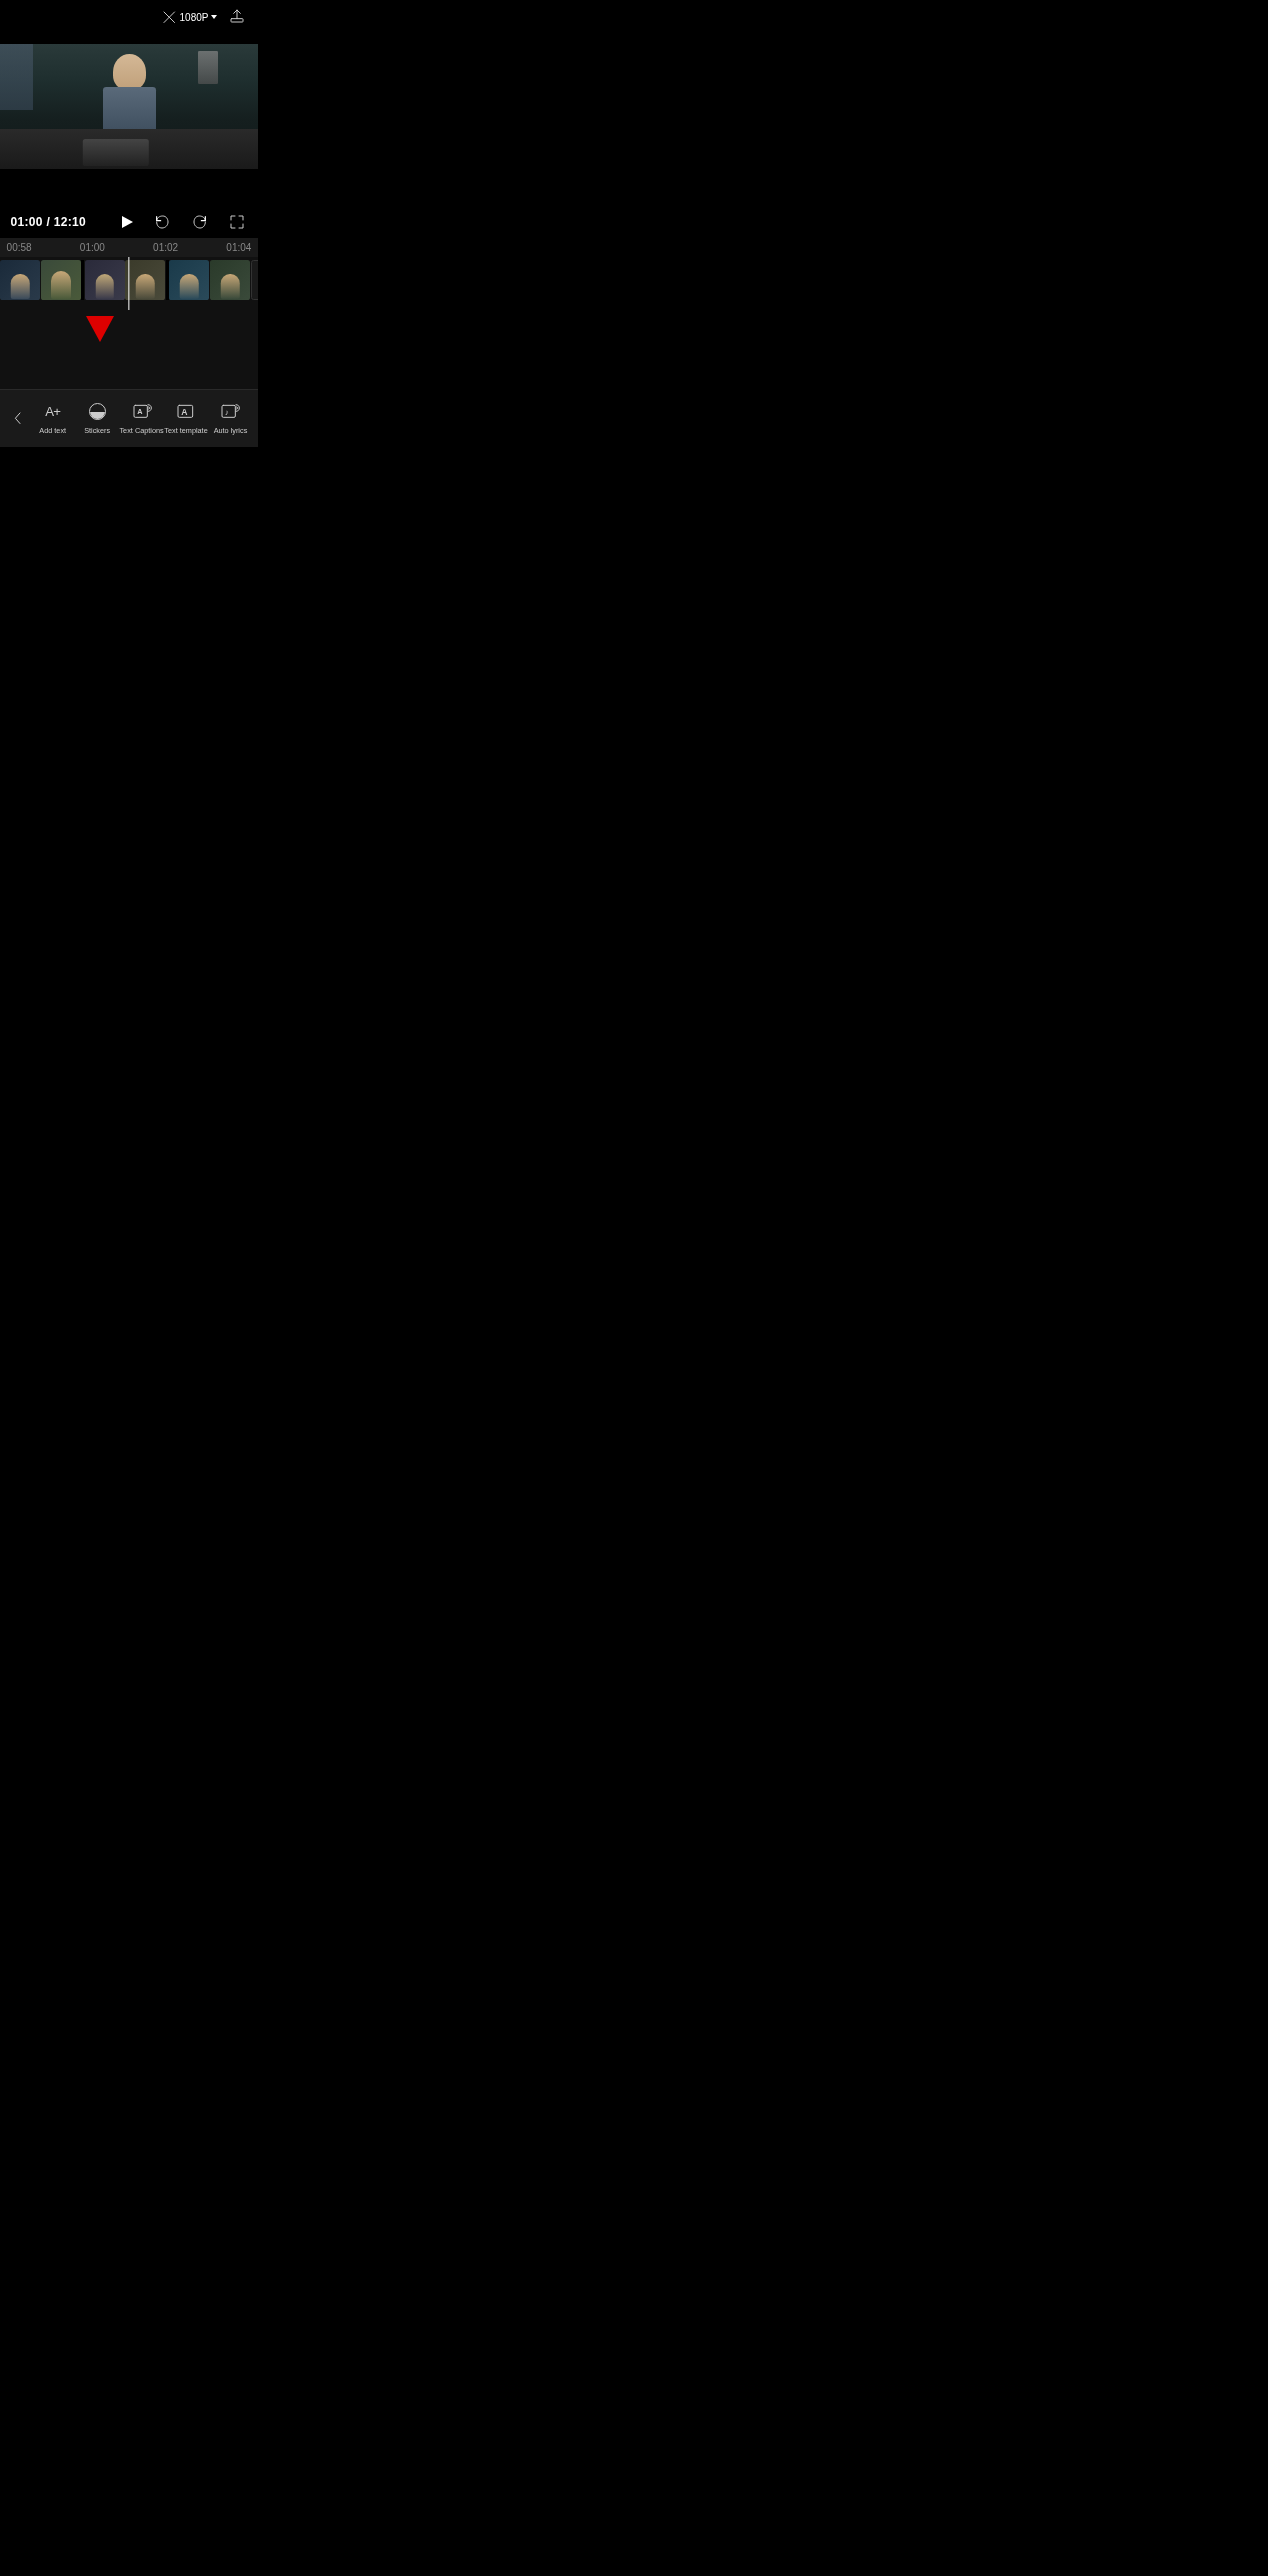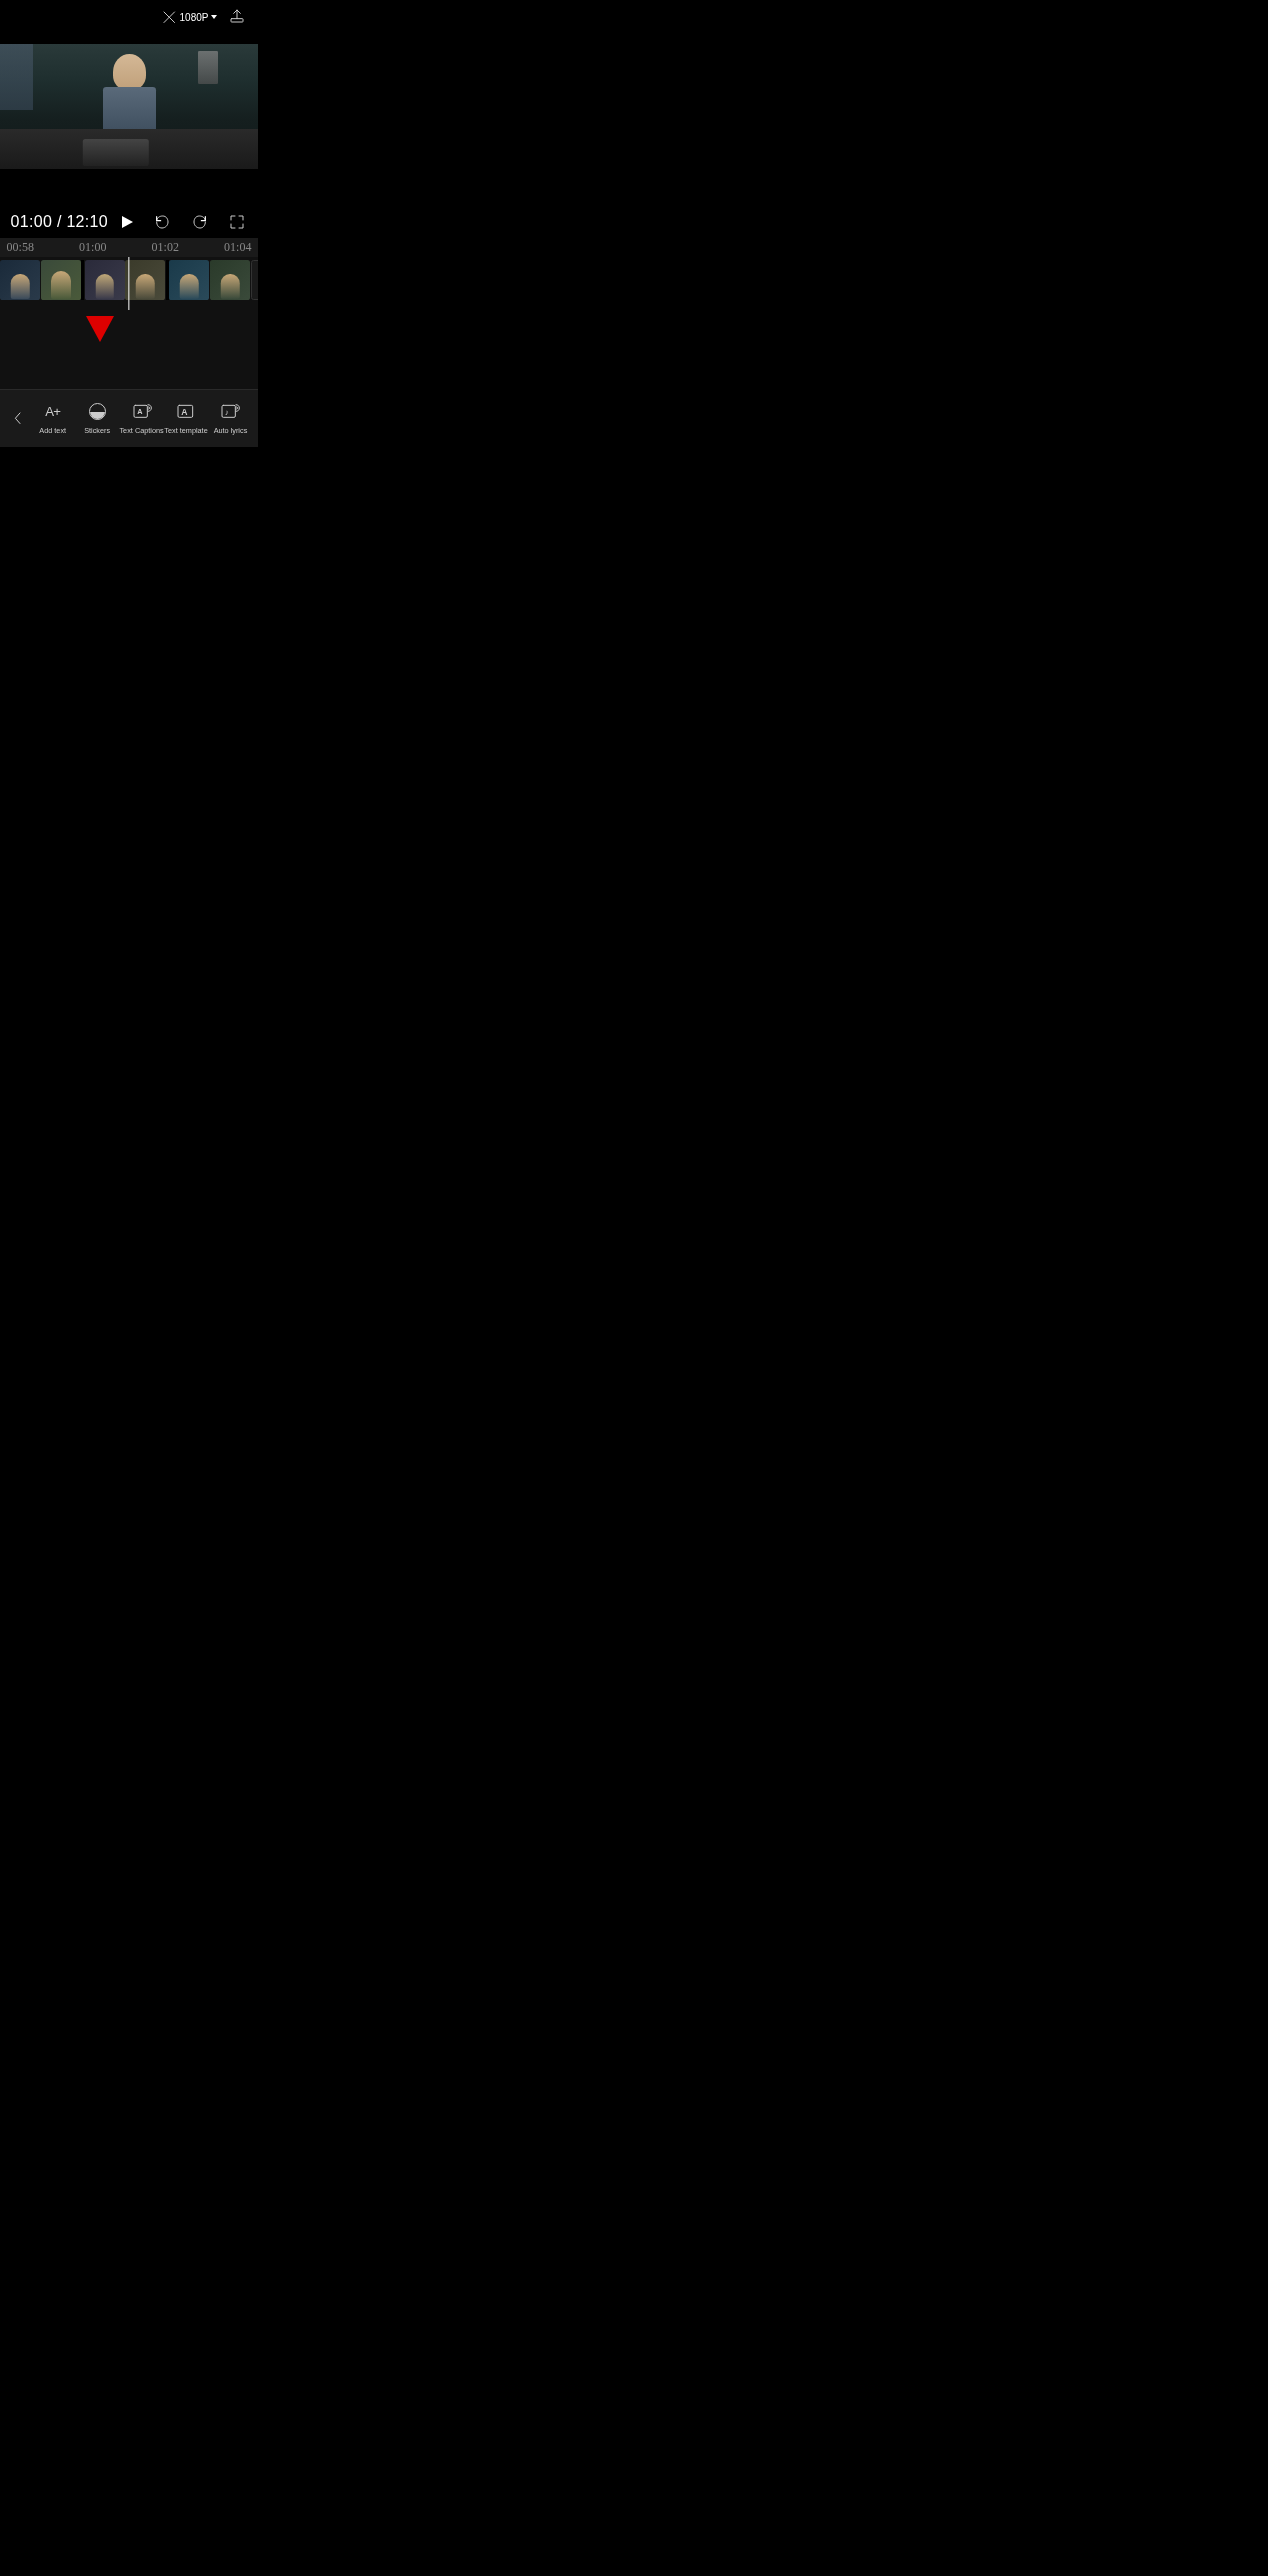--- a/index.html
+++ b/index.html
@@ -160,22 +160,22 @@
     .transport-area {
       background: #000;
       padding: 5.3px 10.6px;
       display: flex;
       align-items: center;
       justify-content: space-between;
       height: 33px;
     }
 
     .time-display {
-      font-size: 16px;
-      font-weight: 400;
+      font-size: 12px;
+      font-weight: 700;
       color: #fff;
       letter-spacing: 0.3px;
     }
 
     .transport-controls {
       display: flex;
       align-items: center;
       gap: 16px;
     }
 
@@ -211,24 +211,23 @@
     }
 
     .ruler-marks {
       display: flex;
       width: 100%;
       justify-content: space-between;
       padding: 0 6.6px;
     }
 
     .ruler-mark {
-      font-size: 12px;
+      font-size: 10px;
       color: #888;
       text-align: right;
-      font-family: Liberation Serif, serif;
     }
 
     
     .timeline-area {
       background: #111;
       position: relative;
       height: 53px;
       overflow: hidden;
     }
 

